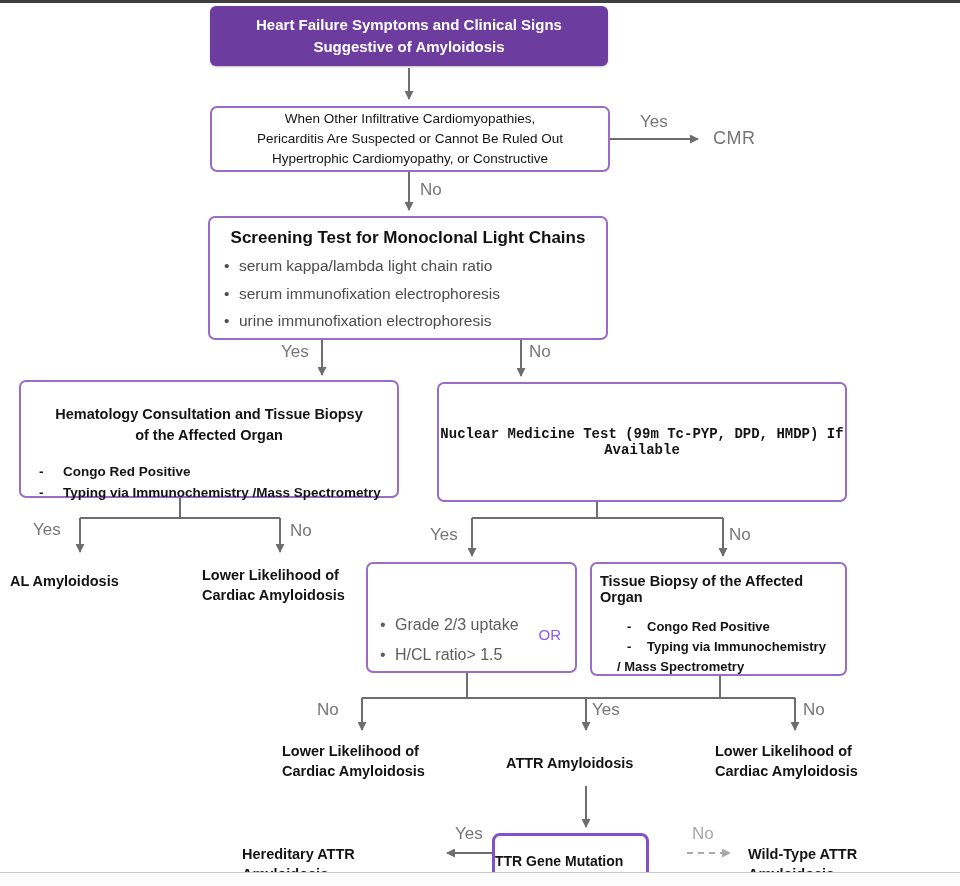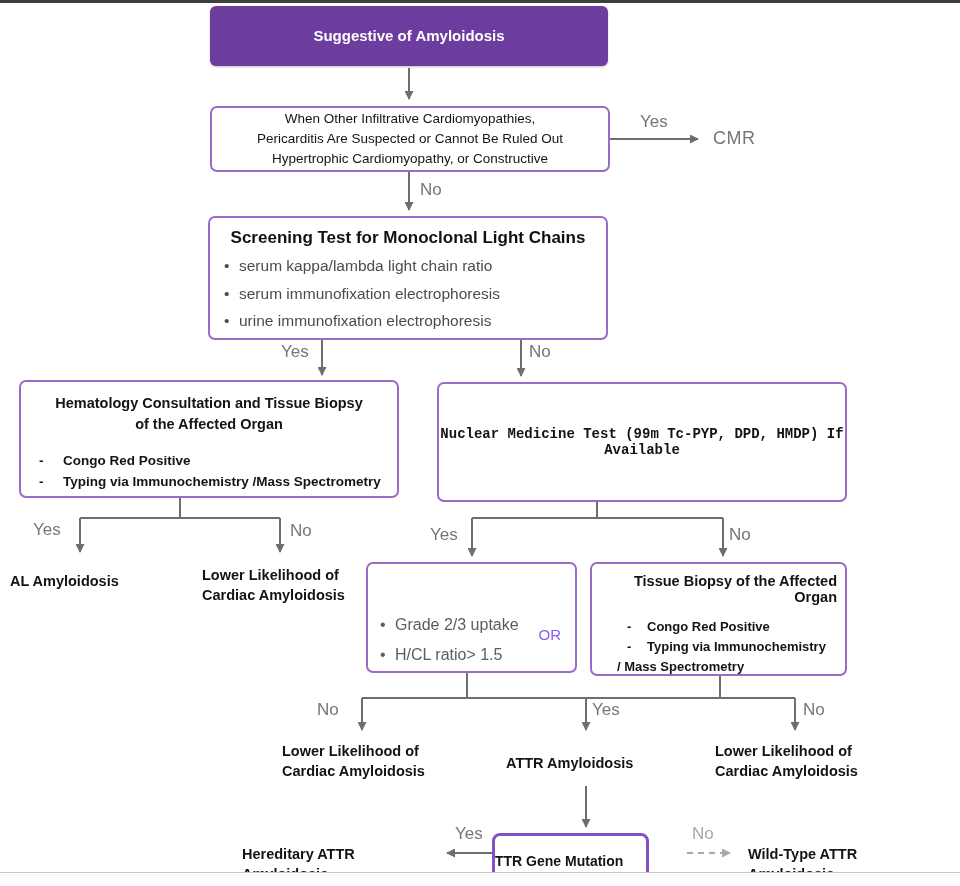--- a/index.html
+++ b/index.html
@@ -19,34 +19,34 @@
     color:#ffffff;font-weight:bold;font-size:15px;line-height:1.45;text-align:center;
     box-shadow:0 1px 2px rgba(0,0,0,.25);
   }
   .infiltrative-node{left:210px;top:106px;width:400px;height:66px;
     display:flex;flex-direction:column;justify-content:center;align-items:center;
     font-size:13.5px;line-height:1.5;color:#141414;text-align:center;font-weight:500;}
   .screening-node{left:208px;top:216px;width:400px;height:124px;padding:7px 14px;}
   .screening-node .title{font-size:17px;font-weight:bold;color:#111;text-align:center;margin:3px 0 4px 0;}
   .screening-node .item{display:flex;font-size:15.5px;color:var(--bullet-text,#4c4c4c);line-height:1.78;}
   .screening-node .marker{width:15px;flex:0 0 15px;}
-  .hematology-node{left:19px;top:380px;width:380px;height:118px;padding-top:11px;}
+  .hematology-node{left:19px;top:380px;width:380px;height:118px;padding-top:22px;}
   .hematology-node .title{font-size:14.5px;font-weight:bold;color:#141414;text-align:center;line-height:1.45;}
   .hematology-node .items{margin-top:16px;padding-left:18px;}
   .hematology-node .item{display:flex;font-size:13.5px;font-weight:600;color:#141414;line-height:1.55;}
   .hematology-node .marker{width:24px;flex:0 0 24px;}
   .nuclear-node{left:437px;top:382px;width:410px;height:120px;
     display:flex;justify-content:center;align-items:center;
     font-size:14px;font-weight:600;color:#141414;text-align:center;font-family:Liberation Mono, monospace;}
   .uptake-node{left:366px;top:562px;width:211px;height:111px;padding:46px 46px 0 12px;}
   .uptake-node .item{display:flex;font-size:16px;color:#5d5d5d;line-height:1.85;}
   .uptake-node .marker{width:15px;flex:0 0 15px;}
   .uptake-node .or{position:absolute;right:14px;top:62px;font-size:15px;font-weight:normal;color:#8b5cf6;margin-left:20px;}
   .tissue-node{left:590px;top:562px;width:257px;height:114px;padding:9px 8px 0 8px;}
-  .tissue-node .title{font-size:14.5px;font-weight:bold;color:#141414;text-align:right;}
+  .tissue-node .title{font-size:14.5px;font-weight:bold;color:#141414;text-align:left;}
   .tissue-node .items{margin-top:12px;padding-left:17px;}
   .tissue-node .item{display:flex;font-size:13px;font-weight:600;color:#141414;line-height:1.55;}
   .tissue-node .marker{width:30px;flex:0 0 30px;padding-left:10px;box-sizing:border-box;}
   .ttr-node{left:492px;top:833px;width:157px;height:53px;border-width:3px;border-color:var(--ttr-border,#8250c8);border-radius:8px;
     display:flex;justify-content:center;align-items:flex-start;padding-top:17px;
     font-size:14px;font-weight:600;color:#141414;}
   .lbl{position:absolute;z-index:3;font-size:17px;color:var(--label,#767676);}
   .lbl.light{color:var(--arrow-light,#a8a8a8);}
   .cmr{position:absolute;z-index:3;font-size:18px;color:var(--label,#767676);letter-spacing:.5px;}
   .outcome{position:absolute;z-index:3;font-size:14.5px;font-weight:600;color:var(--outcome-text,#141414);text-align:left;line-height:1.4;}
@@ -93,20 +93,21 @@
 
       <path d="M586,786 V827" marker-end="url(#ah)"></path>
 
       <path d="M492,853 H447" marker-end="url(#ah)"></path>
     </g>
 
     <path d="M687,853 H730" stroke="#A8A8A8" stroke-width="2" fill="none" stroke-dasharray="6,5" marker-end="url(#ahl)"></path>
   </svg>
 
   <div class="header-node">
+    <span>Heart Failure Symptoms and Clinical Signs</span>
     <span>Suggestive of Amyloidosis</span>
   </div>
 
   <div class="node infiltrative-node">
     <span>When Other Infiltrative Cardiomyopathies,</span>
     <span>Pericarditis Are Suspected or Cannot Be Ruled Out</span>
     <span>Hypertrophic Cardiomyopathy, or Constructive</span>
   </div>
 
   <div class="node screening-node">

